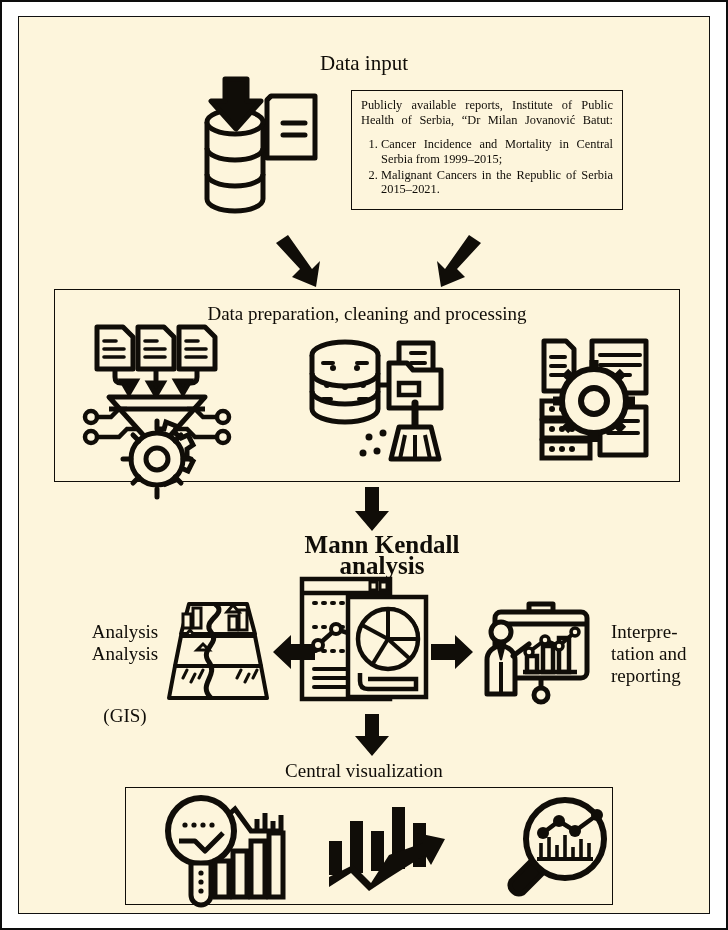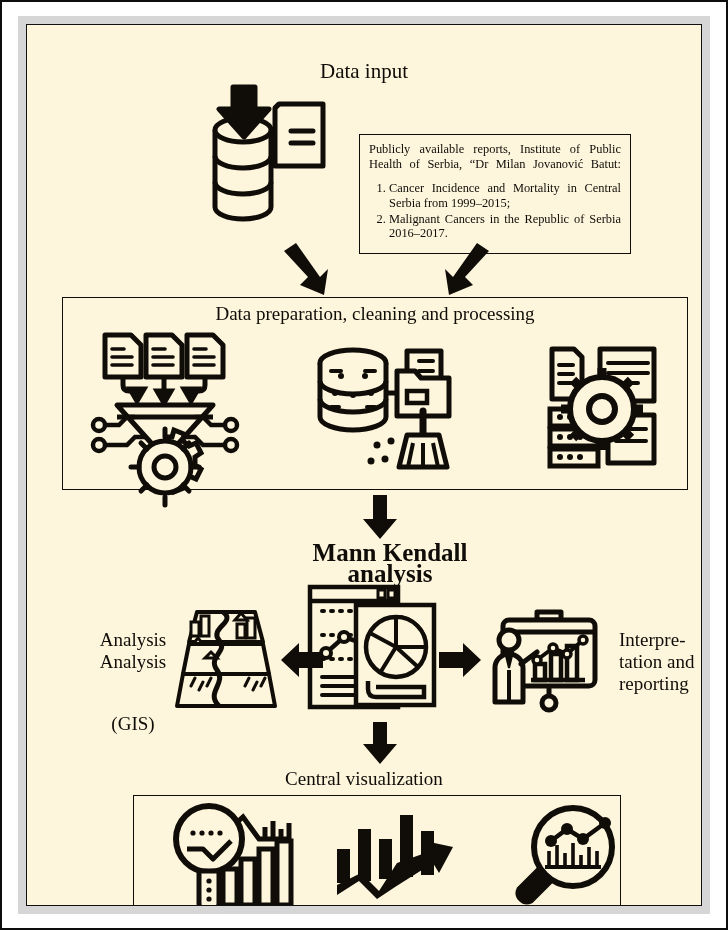--- a/index.html
+++ b/index.html
@@ -4,41 +4,40 @@
 <style>
   html,body{margin:0;padding:0;background:#ffffff;}
   body{width:728px;height:930px;font-family:"Liberation Serif",serif;}
 
   .page{
     position:relative;width:728px;height:930px;box-sizing:border-box;
     border:2px solid #0d0d0d;background:#ffffff;padding:8px;
   }
   .gray-frame{
     position:absolute;left:16px;top:14px;right:16px;bottom:14px;
-    background:#d6d6d6;padding:8px;box-sizing:border-box;
+    background:#d6d6d6;padding:0;box-sizing:border-box;
   }
   .canvas{
     position:relative;width:100%;height:100%;
     background:#fdf5dc;border:1px solid #111;box-sizing:border-box;
     overflow:hidden;
   }
 
   .lbl{position:absolute;color:#100d08;text-align:center;line-height:1.16;}
   .t-title{font-size:21px;}
   .t-section{font-size:19px;}
   .t-bold{font-weight:bold;font-size:25px;}
   .t-side{font-size:19px;}
 
   .box{position:absolute;border:1.6px solid #100d08;box-sizing:border-box;background:transparent;}
 
   .refbox{
     position:absolute;border:1.6px solid #100d08;box-sizing:border-box;
     padding:7px 9px 7px 9px;font-size:12.4px;line-height:1.2;color:#100d08;
     text-align:justify;
-    margin-top:36px;
   }
   .refbox .hdr{text-align:justify;text-align-last:justify;}
   .refbox ol{margin:9px 0 0 0;padding-left:20px;}
   .refbox ol li{margin-bottom:1px;text-align:justify;}
   .refbox ol li .j{display:block;text-align:justify;}
 
   svg{display:block;overflow:visible;}
   .ico{position:absolute;}
   .arrow{position:absolute;}
 </style>
@@ -67,38 +66,38 @@
       </svg>
     </div>
 
     <div class="refbox" style="left:332px;top:73px;width:272px;height:120px;">
       <div class="hdr">Publicly available reports, Institute of Public Health of Serbia, “Dr Milan Jovanović Batut:</div>
       <ol>
         <li>
               <span class="j">Cancer Incidence and Mortality in Central Serbia from 1999–2015;</span>
             </li>
         <li>
-              <span class="j">Malignant Cancers in the Republic of Serbia 2016–2017.</span>
+              <span class="j">Malignant Cancers in the Republic of Serbia 2015–2021.</span>
             </li>
       </ol>
     </div>
 
     <div class="arrow" style="left:253px;top:218px;">
       <svg width="48" height="52" viewBox="0 0 48 52">
         <path d="M4 8 L16 0 L40 34 L48 26 L44 52 L20 42 L28 34 Z" fill="#100d08"></path>
       </svg>
     </div>
     <div class="arrow" style="left:418px;top:218px;">
       <svg width="48" height="52" viewBox="0 0 48 52">
         <path d="M44 8 L32 0 L8 34 L0 26 L4 52 L28 42 L20 34 Z" fill="#100d08"></path>
       </svg>
     </div>
 
     <div class="box" style="left:35px;top:272px;width:626px;height:193px;"></div>
-    <div class="lbl t-section" style="left:35px;top:278px;width:626px;">Data preparation, cleaning and processing</div>
+    <div class="lbl t-section" style="left:35px;top:286px;width:626px;">Data preparation, cleaning and processing</div>
 
     <div class="ico" style="left:62px;top:308px;">
       <svg width="152" height="148" viewBox="0 0 152 148" fill="none" stroke="#100d08" stroke-width="5">
 
         <g stroke-width="5" stroke-linejoin="round">
           <path d="M16 2 h26 l10 10 v32 h-36 z" fill="#fdf5dc"></path>
           <path d="M57 2 h26 l10 10 v32 h-36 z" fill="#fdf5dc"></path>
           <path d="M98 2 h26 l10 10 v32 h-36 z" fill="#fdf5dc"></path>
         </g>
         <g stroke-width="3.6" stroke-linecap="round">

